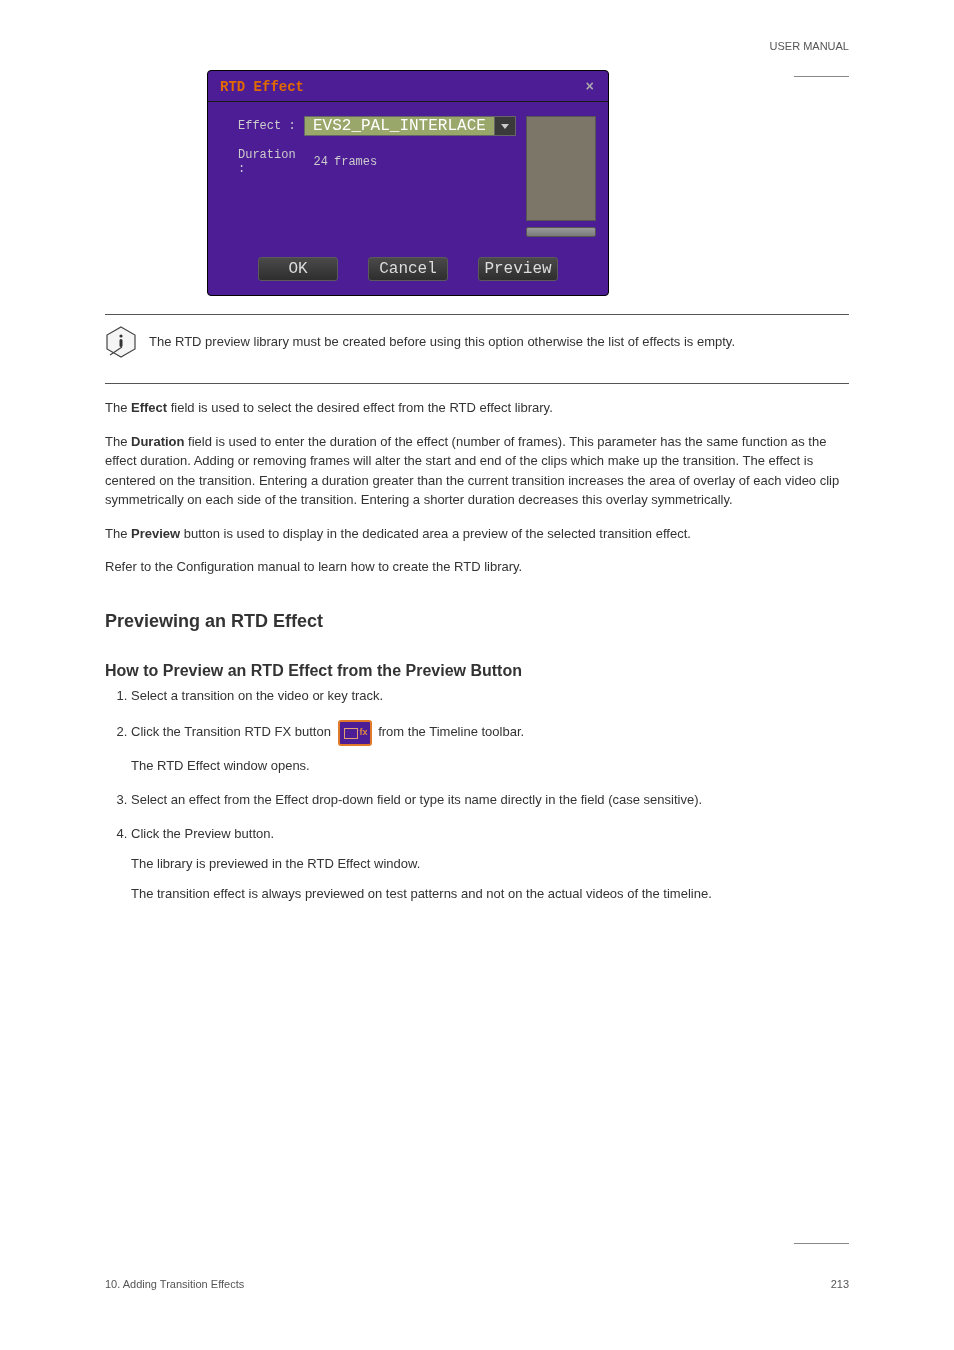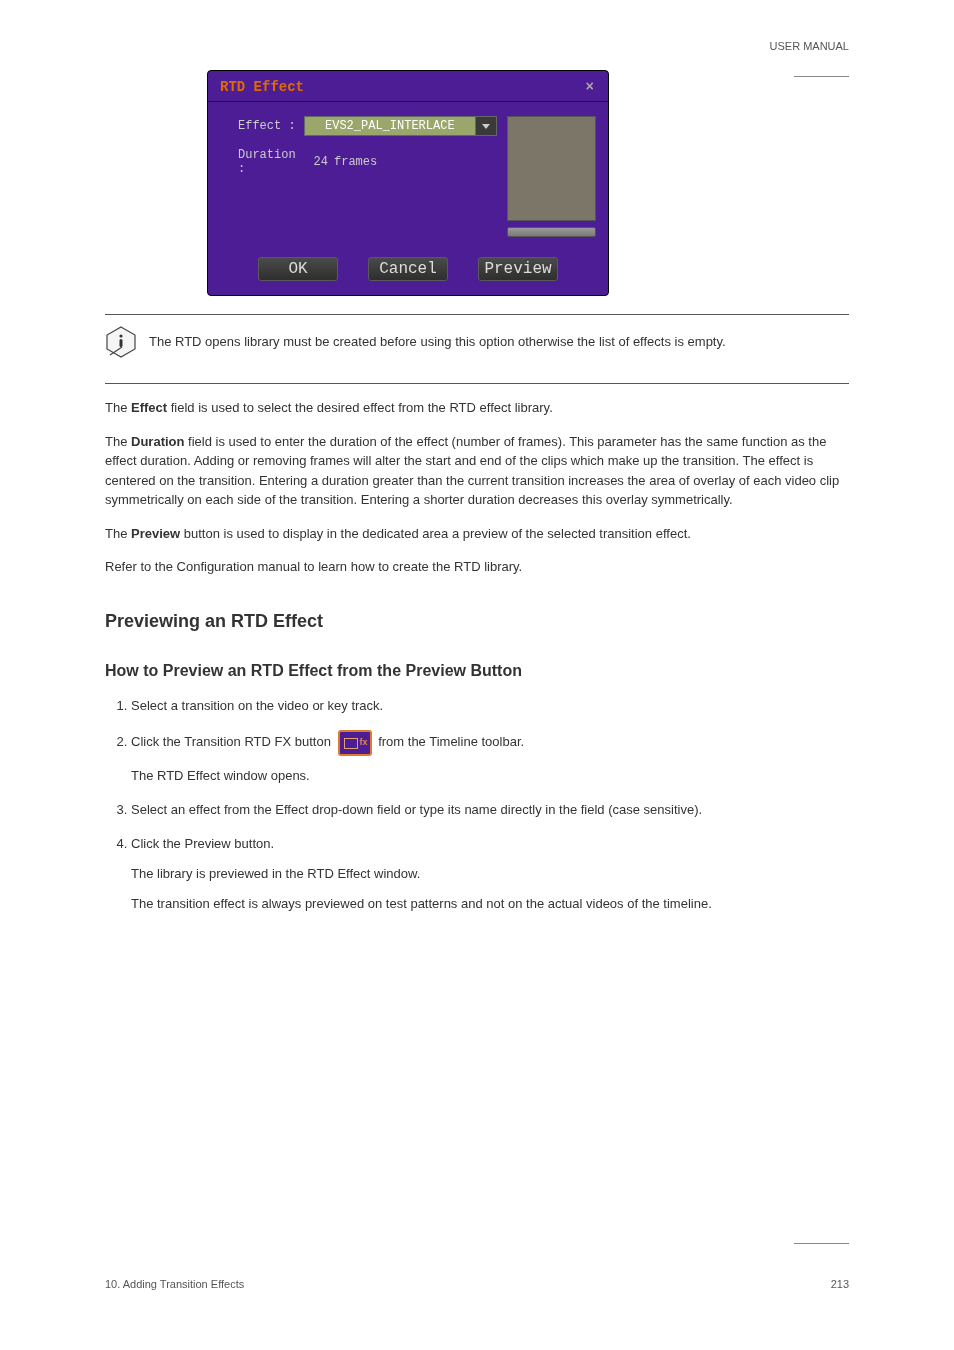--- a/index.html
+++ b/index.html
@@ -87,24 +87,24 @@
   .effect-select {
     flex: 1;
     display: flex;
     align-items: stretch;
     height: 20px;
   }
   .effect-value {
     flex: 1;
     background: #9aa76b;
     color: #ffffff;
-    font-size: 12px;
-    display: flex;
-    align-items: center;
-    padding: 0 20px;
+    font-size: 16px;
+    display: flex;
+    align-items: center;
+    padding: 0 8px;
     border: 1px solid #666;
     border-right: none;
   }
   .effect-dropbtn {
     width: 20px;
     background: #3a3a3a;
     border: 1px solid #666;
     display: flex;
     align-items: center;
     justify-content: center;
@@ -195,21 +195,21 @@
   h2.section-heading {
     font-size: 18px;
     font-weight: bold;
     color: #333;
     margin: 34px 0 8px 0;
   }
   h3.subsection-heading {
     font-size: 16px;
     font-weight: bold;
     color: #333;
-    margin: 30px 0 16px 0;
+    margin: 30px 0 6px 0;
   }
 
   ol.steps {
     font-size: 13px;
     line-height: 1.55;
     color: #333;
     padding-left: 26px;
     margin: 6px 0 0 0;
   }
   ol.steps > li {
@@ -314,21 +314,21 @@
   <hr class="section-rule">
   <div class="note-row">
     <div class="note-icon">
       <svg viewBox="0 0 32 34" width="32" height="34">
         <path d="M16 2 L30 10 L30 24 L16 32 L2 24 L2 10 Z" fill="#f5f5f5" stroke="#444" stroke-width="1.2"></path>
         <path d="M11 26 L5 30 M11 26 L17 22" stroke="#444" stroke-width="1.2" fill="none"></path>
         <circle cx="16" cy="11" r="1.6" fill="#333"></circle>
         <rect x="14.5" y="14" width="3" height="8" rx="1.5" fill="#333"></rect>
       </svg>
     </div>
-    <div class="note-text">The RTD opens library must be created before using this option otherwise the list of effects is empty.</div>
+    <div class="note-text">The RTD preview library must be created before using this option otherwise the list of effects is empty.</div>
   </div>
   <hr class="section-rule">
 
   <p class="body-para">
     <span>The </span><span class="bold">Effect</span><span> field is used to select the desired effect from the RTD effect library.</span>
   </p>
 
   <p class="body-para">
     <span>The </span><span class="bold">Duration</span><span> field is used to enter the duration of the effect (number of frames). This parameter has the same function as the effect duration. Adding or removing frames will alter the start and end of the clips which make up the transition. The effect is centered on the transition. Entering a duration greater than the current transition increases the area of overlay of each video clip symmetrically on each side of the transition. Entering a shorter duration decreases this overlay symmetrically.</span>
   </p>

